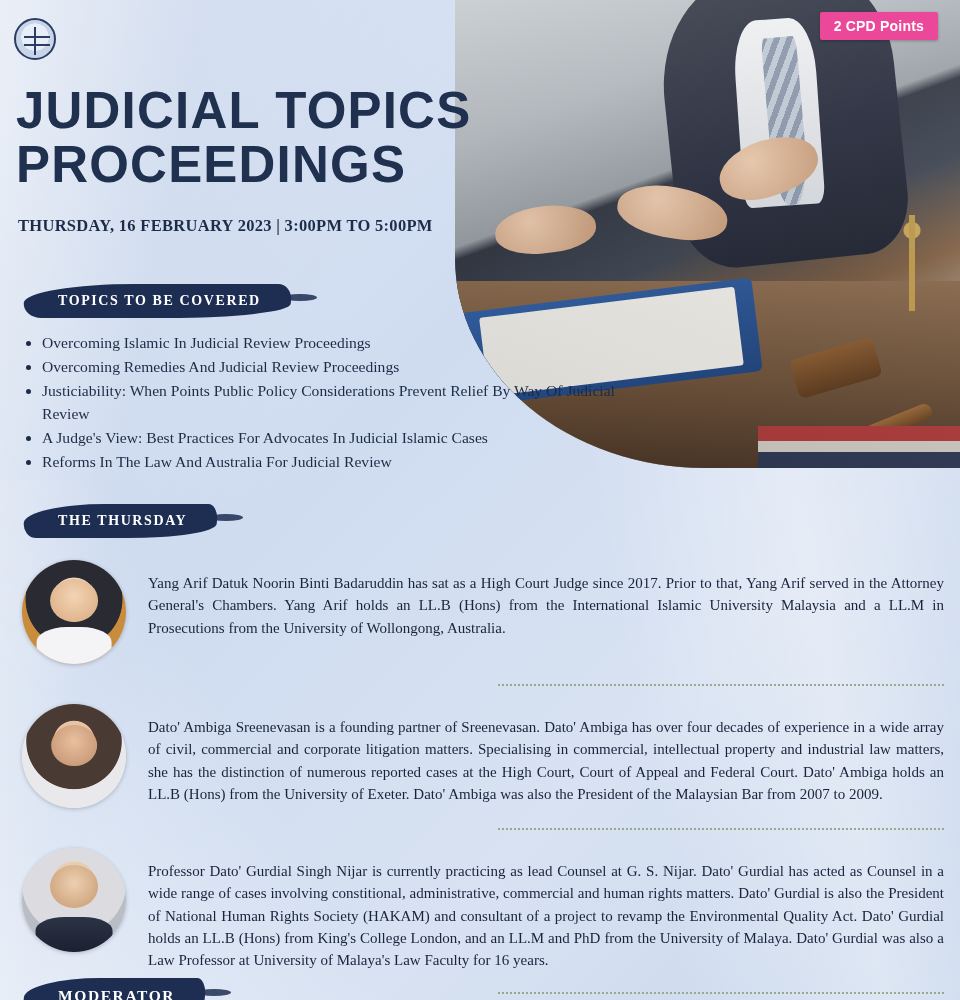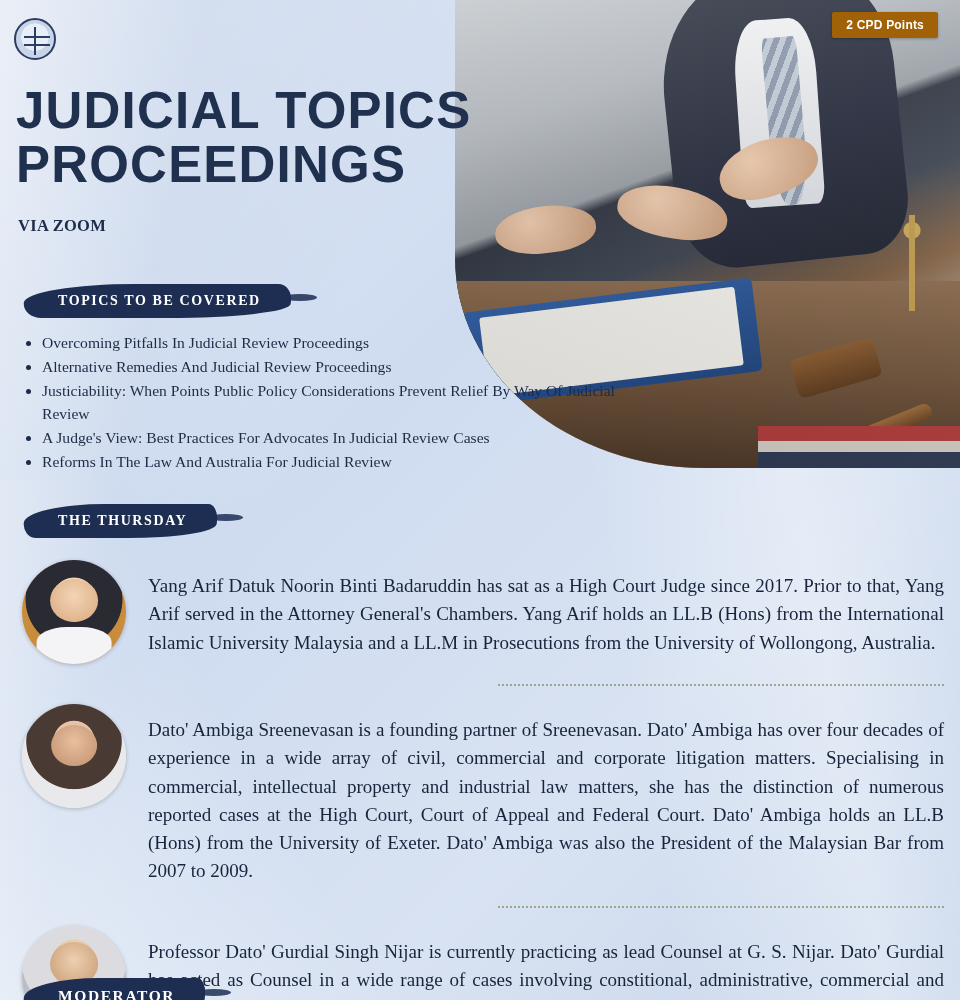--- a/index.html
+++ b/index.html
@@ -129,25 +129,25 @@
   }
   .hero-shade {
     position: absolute; inset: 0;
     background: linear-gradient(200deg, rgba(255,255,255,0.10), rgba(0,0,0,0.12));
   }
 
   
   .cpd-badge {
     position: absolute;
     right: 22px; top: 12px;
-    background: #a16207;
+    background: #ec4899;
     color: #fff;
     font-family: "Liberation Sans", sans-serif;
     font-weight: bold;
-    font-size: 12px;
+    font-size: 14px;
     letter-spacing: .2px;
     padding: 6px 14px;
     border-radius: 2px;
     box-shadow: 0 1px 3px rgba(0,0,0,.25);
     z-index: 5;
   }
 
   
   .org {
     position: absolute;
@@ -316,21 +316,21 @@
     content: "";
     position: absolute; left: 50%; bottom: 0;
     width: 74%; height: 34%;
     transform: translateX(-50%);
     background: linear-gradient(180deg, #2b3346, #1b2131);
     border-radius: 38% 38% 0 0;
   }
   .bio {
     flex: 1 1 auto;
     color: #18243c;
-    font-size: 19px;
+    font-size: 15px;
     line-height: 1.49;
     text-align: justify;
     padding-top: 12px;
   }
   .divider {
     height: 0;
     border-top: 2px dotted #9aa98b;
     margin: 20px 0 18px 476px;
   }
   .divider.wide { margin-left: 476px; }
@@ -370,31 +370,31 @@
 <div class="org">
   <div class="logo"></div>
 </div>
 
 <div class="title">
   <span>JUDICIAL TOPICS</span>
   <span class="l2">PROCEEDINGS</span>
 </div>
 
 <div class="subtitle">
-  <div>VIA ZOOM</div>
+  <div>THURSDAY, 16 FEBRUARY 2023 | 3:00PM TO 5:00PM</div>
 </div>
 
 <div class="topics-head">
   <span class="brush">TOPICS TO BE COVERED</span>
 </div>
 <ul class="topics">
-  <li>Overcoming Pitfalls In Judicial Review Proceedings</li>
-  <li>Alternative Remedies And Judicial Review Proceedings</li>
+  <li>Overcoming Islamic In Judicial Review Proceedings</li>
+  <li>Overcoming Remedies And Judicial Review Proceedings</li>
   <li>Justiciability: When Points Public Policy Considerations Prevent Relief By Way Of Judicial Review</li>
-  <li>A Judge's View: Best Practices For Advocates In Judicial Review Cases</li>
+  <li>A Judge's View: Best Practices For Advocates In Judicial Islamic Cases</li>
   <li>Reforms In The Law And Australia For Judicial Review</li>
 </ul>
 
 <div class="speakers-head">
   <span class="brush">THE THURSDAY</span>
 </div>
 
 <div class="speakers">
   <div class="speaker">
     <div class="avatar av1"></div>

